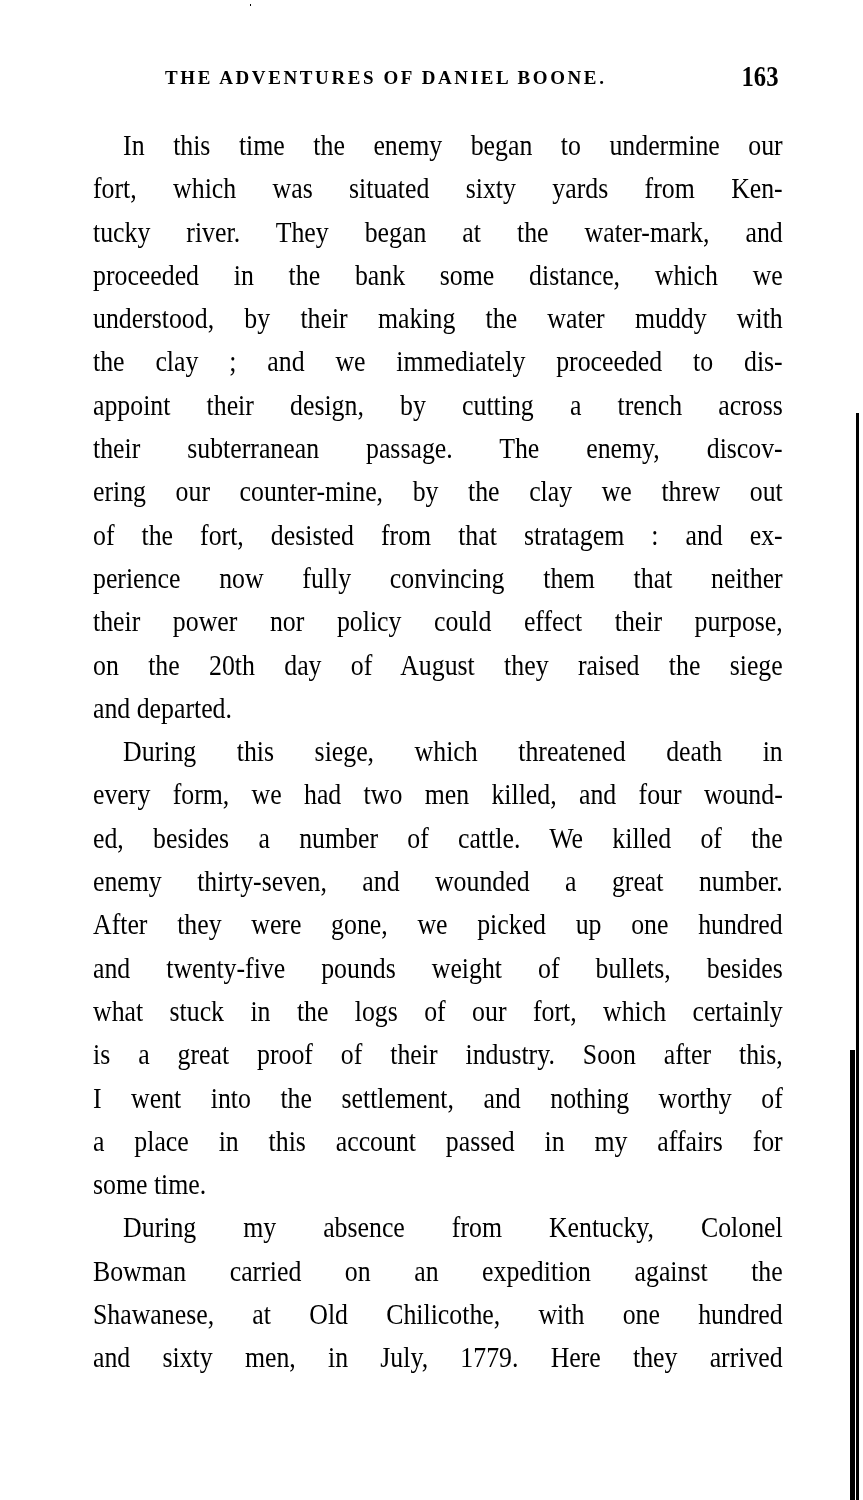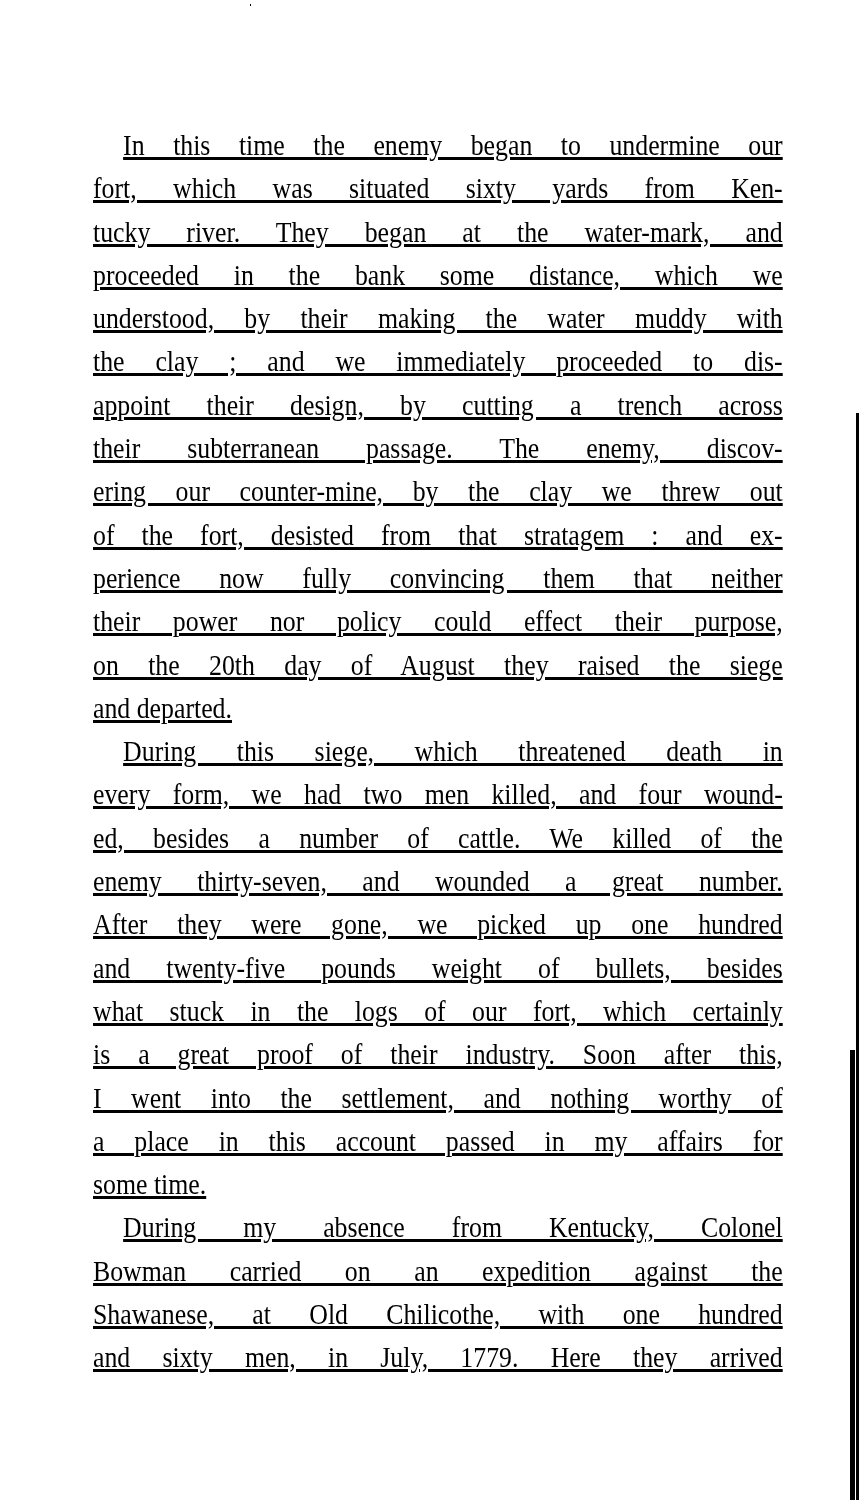--- a/index.html
+++ b/index.html
@@ -50,21 +50,20 @@
       font-size: 29px;
       white-space: nowrap;
       transform: scaleX(0.85);
       transform-origin: right top;
     }
     .text-block {
       position: absolute;
       left: 93px;
       top: 123px;
       width: 690px;
-      text-decoration: underline;
     }
     .line {
       display: block;
       height: 43.3px;
       line-height: 43.3px;
       font-size: 30px;
       white-space: nowrap;
       text-align: justify;
       text-align-last: justify;
       transform: scaleX(0.86);
@@ -100,20 +99,24 @@
       height: 2px;
       background: #000000;
     }
   </style>
 </head>
 <body>
 
 <div class="page">
   <div class="scan-dot"></div>
 
+  <div class="running-head">
+    <span class="running-title">THE ADVENTURES OF DANIEL BOONE.</span>
+    <span class="page-number">163</span>
+  </div>
 
   <div class="text-block">
 
     <span class="line indent">In this time the enemy began to undermine our</span>
     <span class="line">fort, which was situated sixty yards from Ken-</span>
     <span class="line">tucky river.  They began at the water-mark, and</span>
     <span class="line">proceeded in the bank some distance, which we</span>
     <span class="line">understood, by their making the water muddy with</span>
     <span class="line">the clay ; and we immediately proceeded to dis-</span>
     <span class="line">appoint their design, by cutting a trench across</span>

